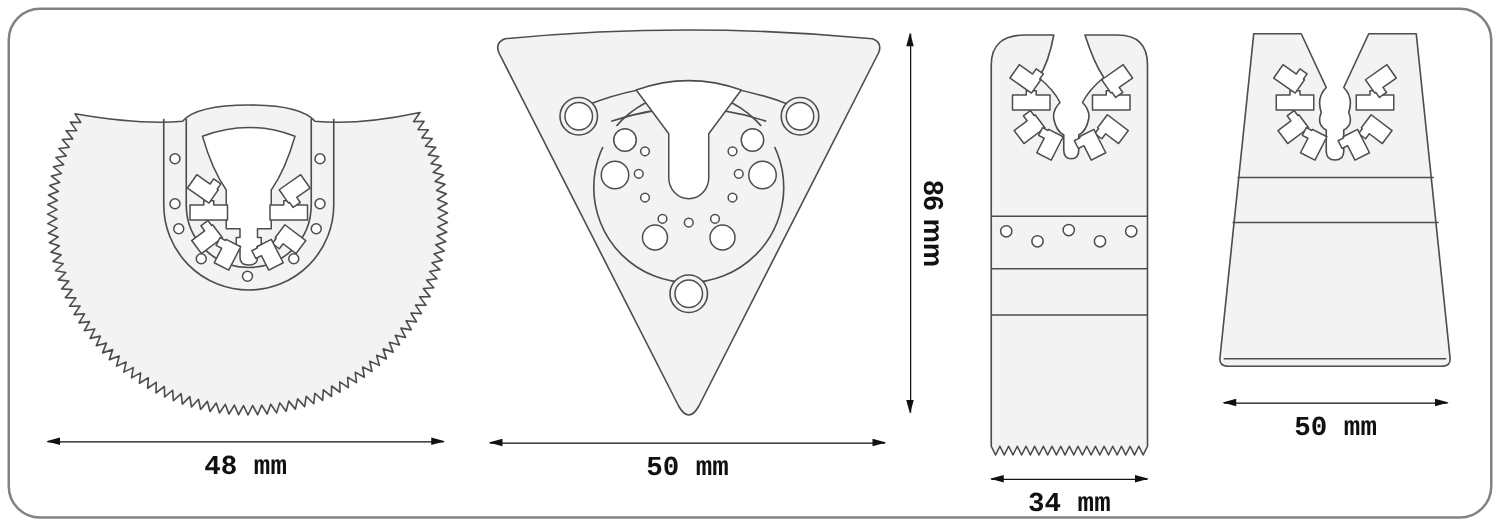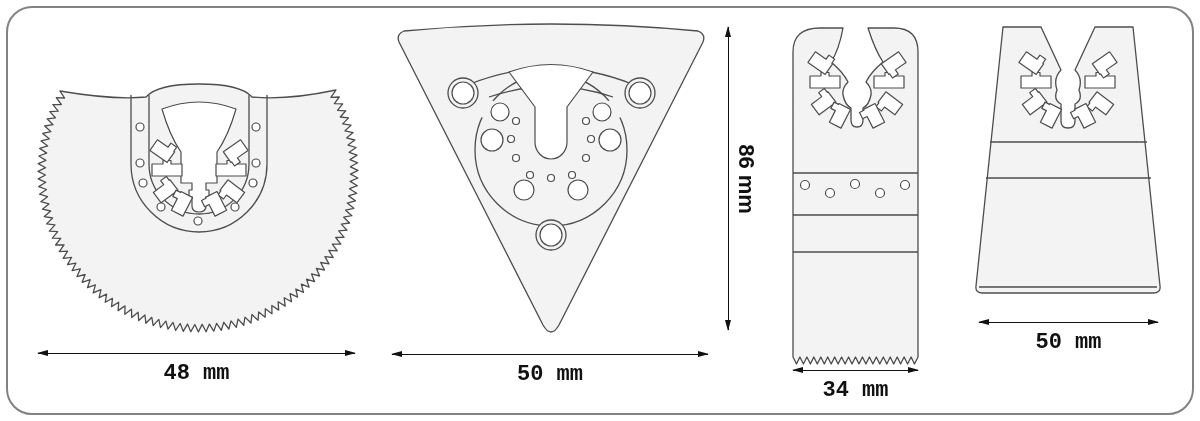--- a/index.html
+++ b/index.html
@@ -132,21 +132,21 @@
     <span class="ah ah-r"></span>
     <span class="dim-label">50 mm</span>
   </div>
 
   <div class="dim dim-v" style="left:728px;top:27px;height:303px;">
     <span class="ah ah-u"></span>
     <span class="ah ah-d"></span>
     <span class="dim-label">86 mm</span>
   </div>
 
-  <div class="dim dim-h" style="left:793px;top:370px;width:125px;text-align:center;">
+  <div class="dim dim-h" style="left:793px;top:383px;width:125px;text-align:center;">
     <span class="ah ah-l"></span>
     <span class="ah ah-r"></span>
     <span class="dim-label">34 mm</span>
   </div>
 
   <div class="dim dim-h" style="left:979px;top:322px;width:179px;">
     <span class="ah ah-l"></span>
     <span class="ah ah-r"></span>
     <span class="dim-label">50 mm</span>
   </div>

